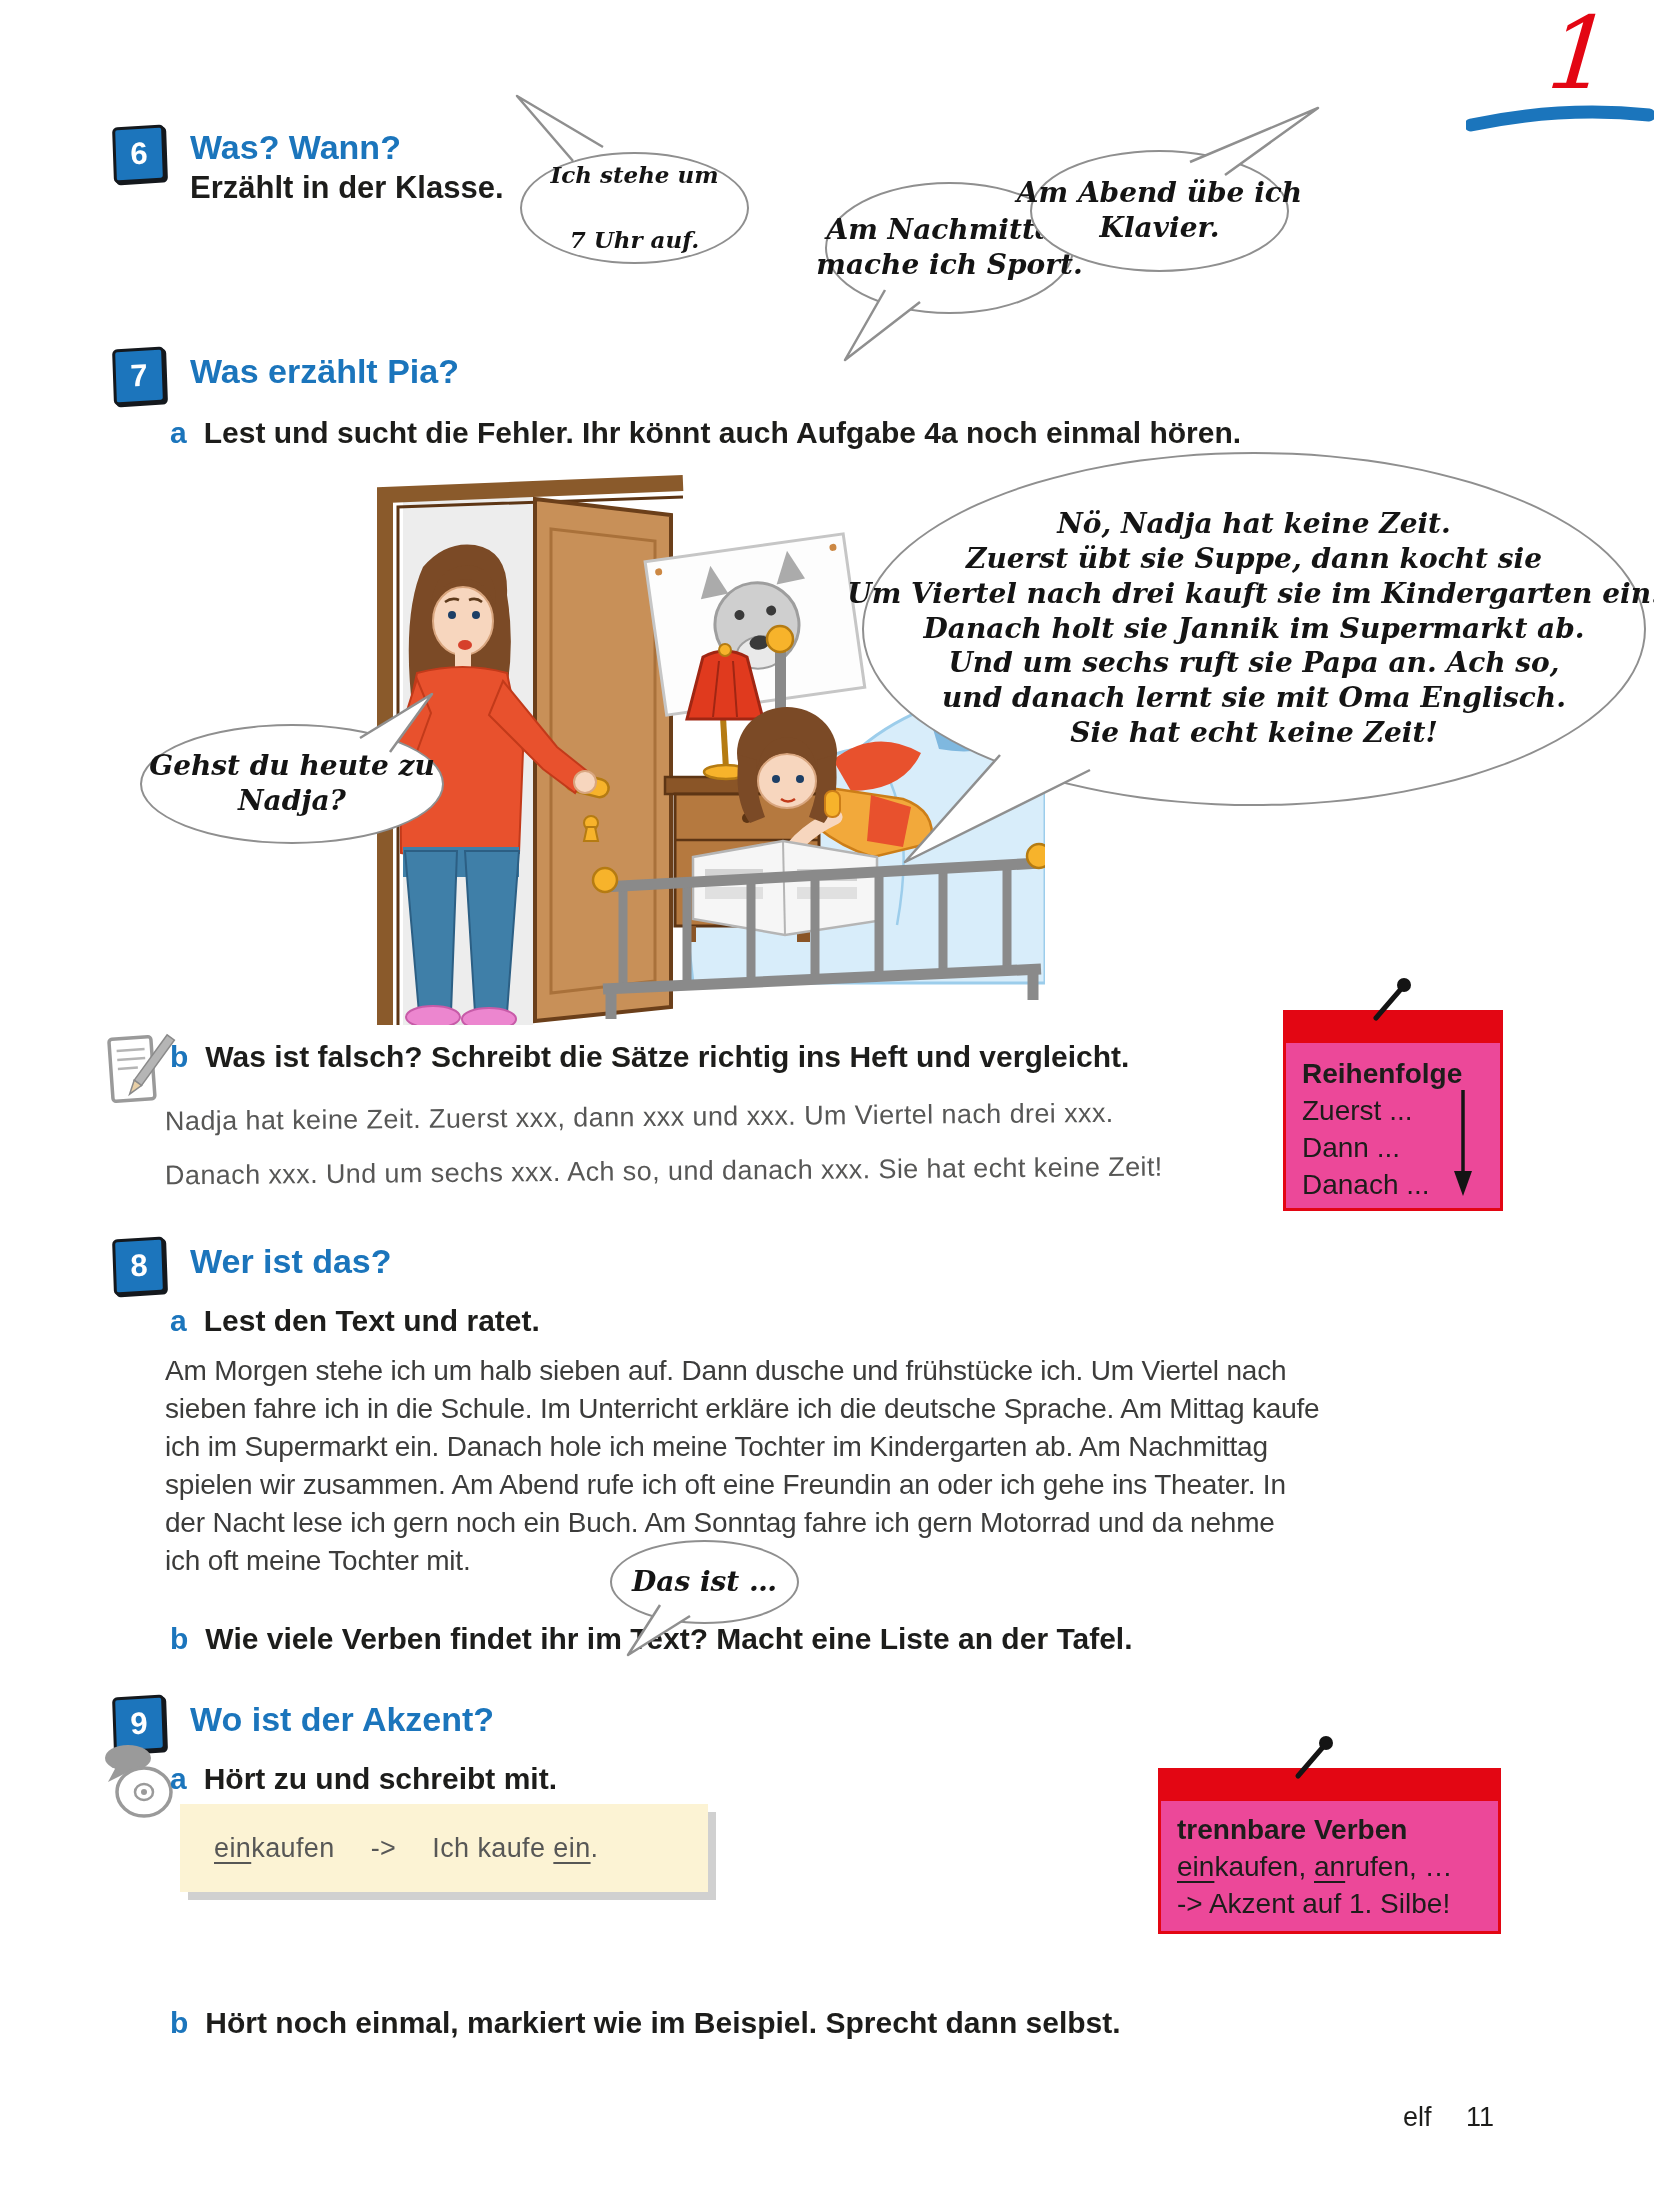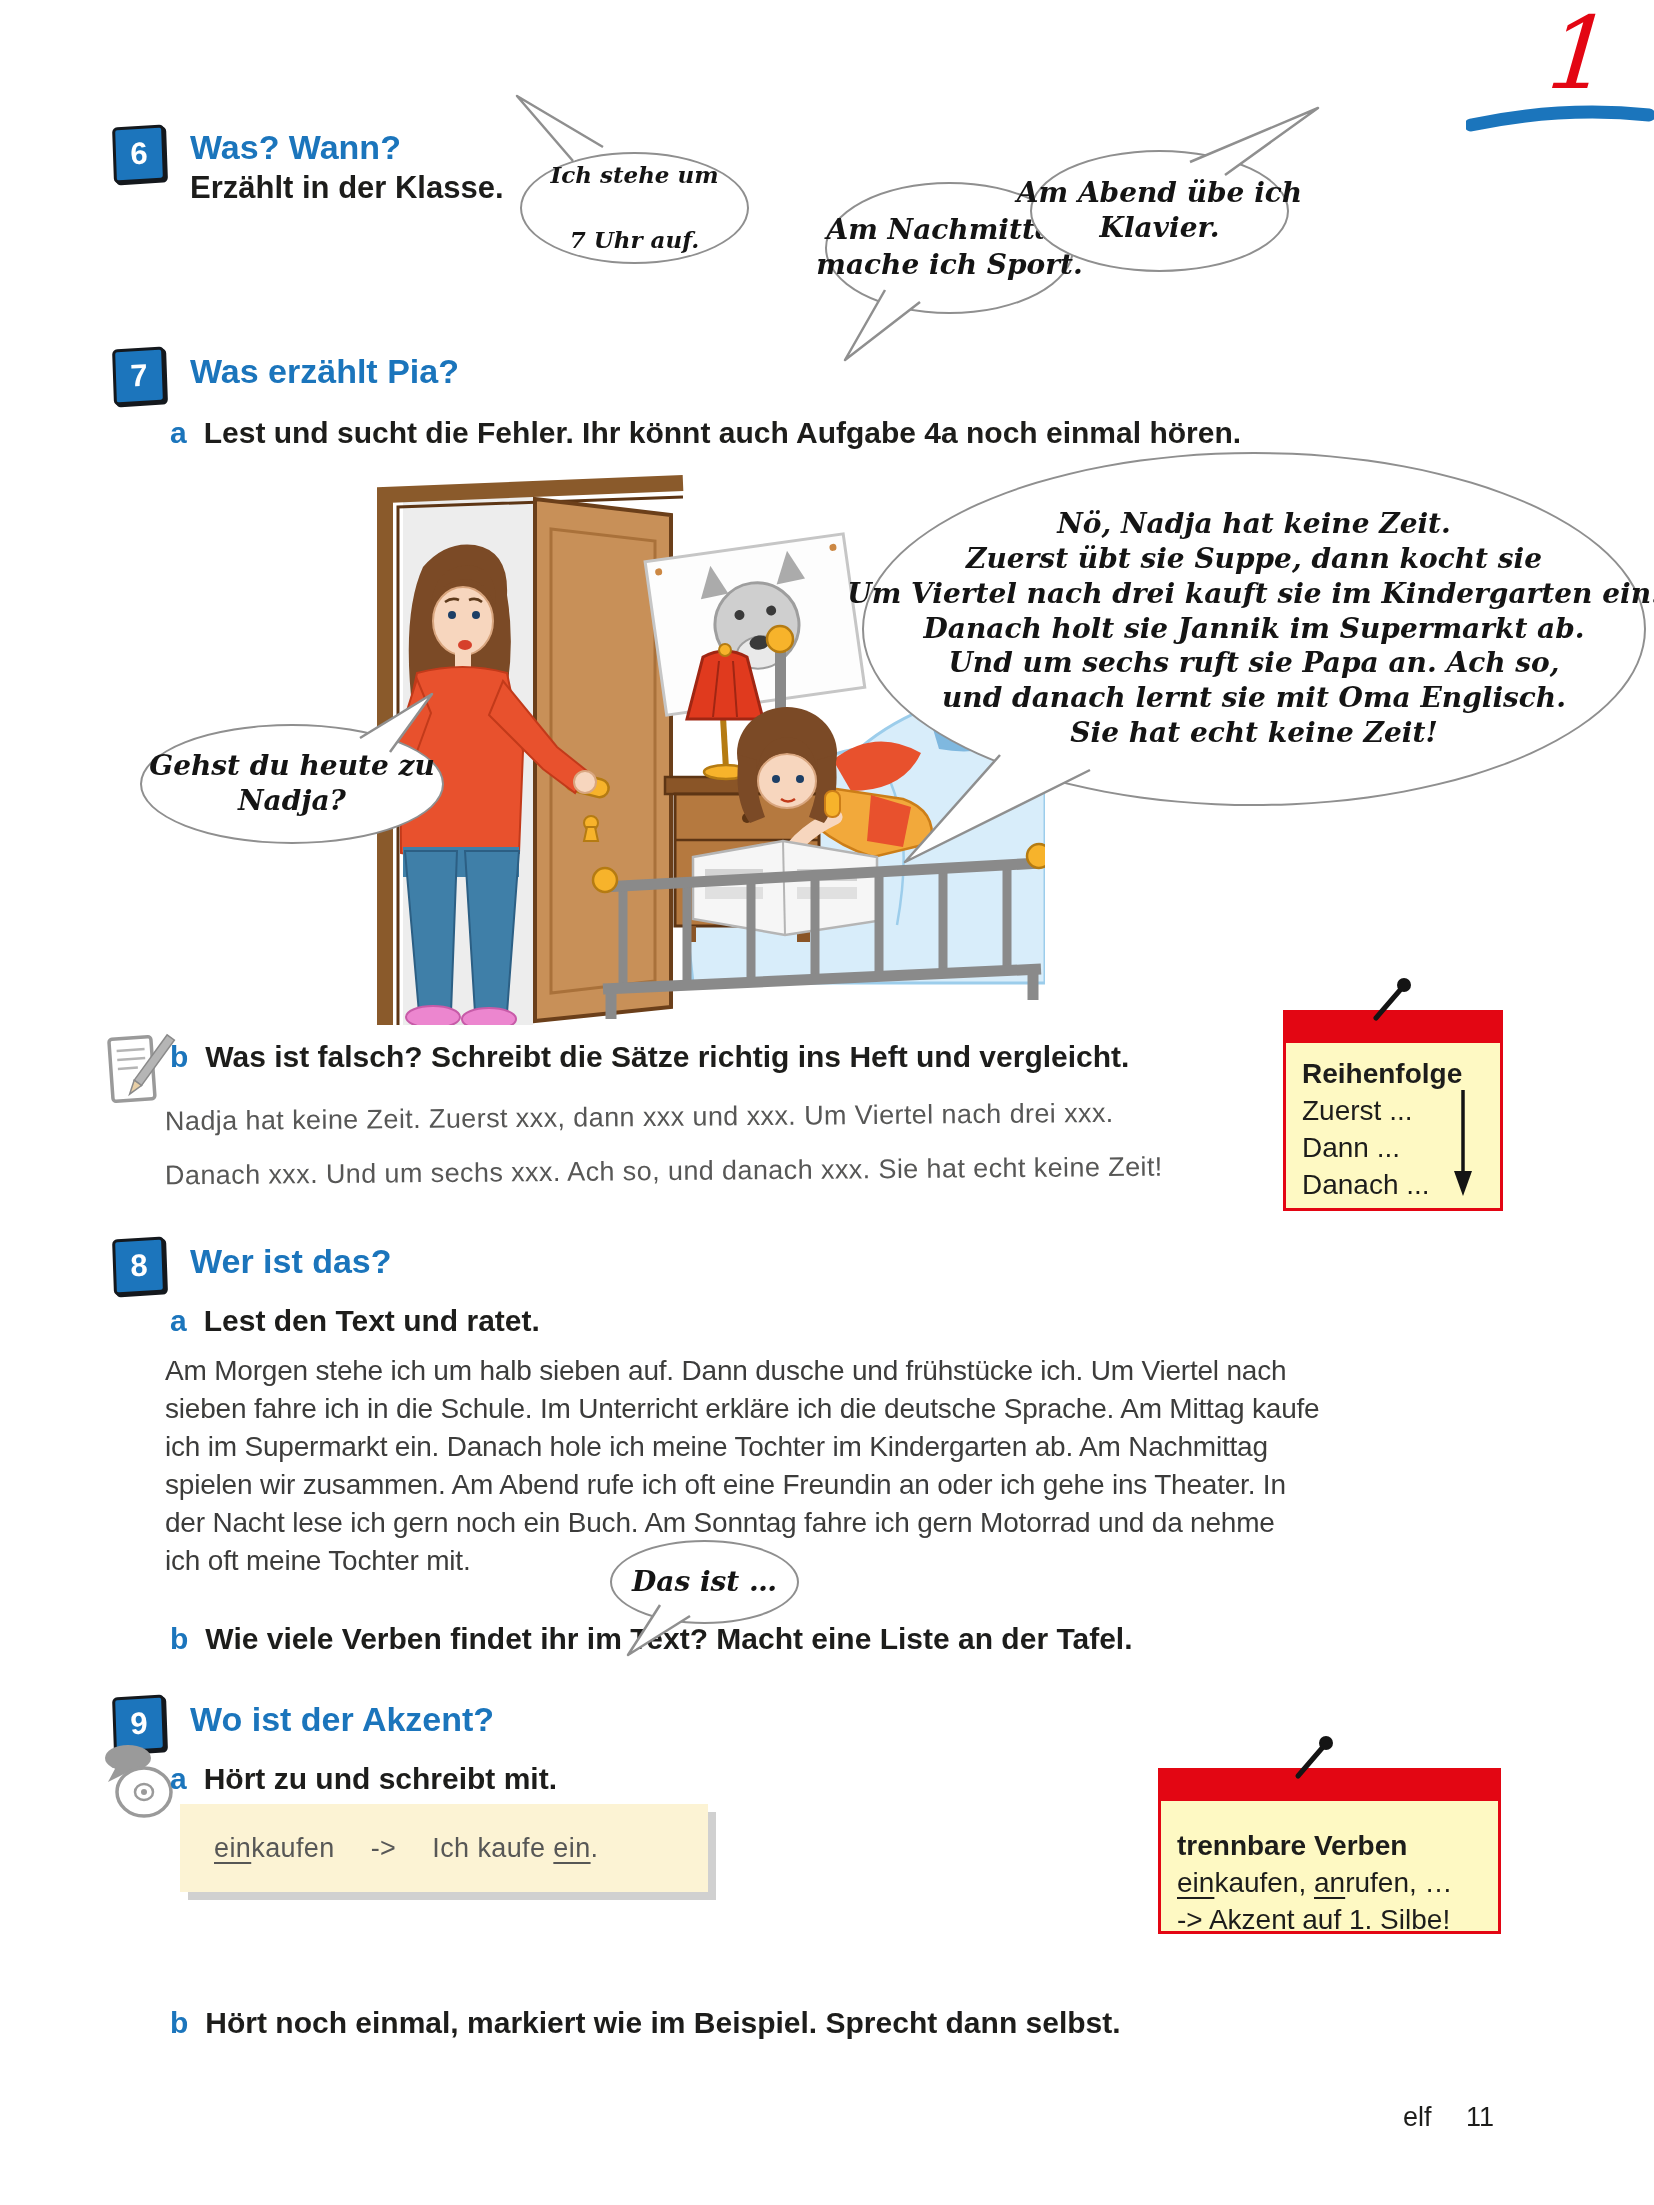--- a/index.html
+++ b/index.html
@@ -17,21 +17,21 @@
   .task .tlabel{color:#1B75BC;}
   .bubble{position:absolute;background:#fff;border:2.5px solid #8f8f8f;border-radius:50%;
           display:flex;flex-direction:column;align-items:center;justify-content:center;text-align:center;
           font-family:"DejaVu Serif",serif;font-style:italic;font-weight:bold;color:#141414;z-index:3;}
   .bubble .bl{line-height:1.24;white-space:nowrap;}
   .tail{position:absolute;z-index:4;}
   .para{position:absolute;font-size:28px;line-height:38px;color:#3C3C3B;white-space:pre-line;
         letter-spacing:-0.2px;width:1400px;}
   .hand{position:absolute;font-size:27px;color:#575756;letter-spacing:0.4px;transform:rotate(-0.5deg);white-space:nowrap;}
   .u{text-decoration:underline;text-underline-offset:5px;text-decoration-thickness:2px;}
-  .notebox{position:absolute;background:#fef9c3;border:3px solid #E30613;z-index:5;}
+  .notebox{position:absolute;background:#ec4899;border:3px solid #E30613;z-index:5;}
   .notebox .bar{height:30px;background:#E30613;margin:0;}
   .notebox .nbody{padding:12px 16px 0 16px;font-size:28px;line-height:37px;color:#1d1d1b;}
   .notetitle{font-weight:bold;}
   .exbox{position:absolute;background:#FCF3D4;box-shadow:8px 8px 0 rgba(150,150,150,0.45);
          display:flex;align-items:center;padding:0 34px;z-index:5;}
   .exbox .hwd{font-size:27px;color:#575756;letter-spacing:0.4px;text-align:right;}
   .footer-word{position:absolute;font-size:27px;color:#1d1d1b;}
   .scene{position:absolute;z-index:1;}
 </style>
 </head>
@@ -313,21 +313,21 @@
   </div>
 
   <div class="exbox" style="left:180px;top:1804px;width:460px;height:88px;">
     <span class="hwd"><span class="u">ein</span><span>kaufen</span></span>
     <span class="hwd" style="margin:0 36px;">-&gt;</span>
     <span class="hwd"><span>Ich kaufe </span><span class="u">ein</span><span>.</span></span>
   </div>
 
   <div class="notebox" style="left:1158px;top:1768px;width:337px;height:160px;">
     <div class="bar"></div>
-    <div class="nbody" style="padding-top:26px;">
+    <div class="nbody" style="padding-top:10px;">
       <div class="notetitle">trennbare Verben</div>
       <div><span class="u">ein</span><span>kaufen, </span><span class="u">an</span><span>rufen, …</span></div>
       <div>-&gt; Akzent auf 1. Silbe!</div>
     </div>
   </div>
   <svg class="abs" style="left:1290px;top:1734px;z-index:6;" width="48" height="48" viewBox="0 0 48 48">
     <line x1="8" y1="42" x2="33" y2="13" stroke="#141414" stroke-width="5" stroke-linecap="round"></line>
     <circle cx="36" cy="9" r="7" fill="#141414"></circle>
   </svg>
 

